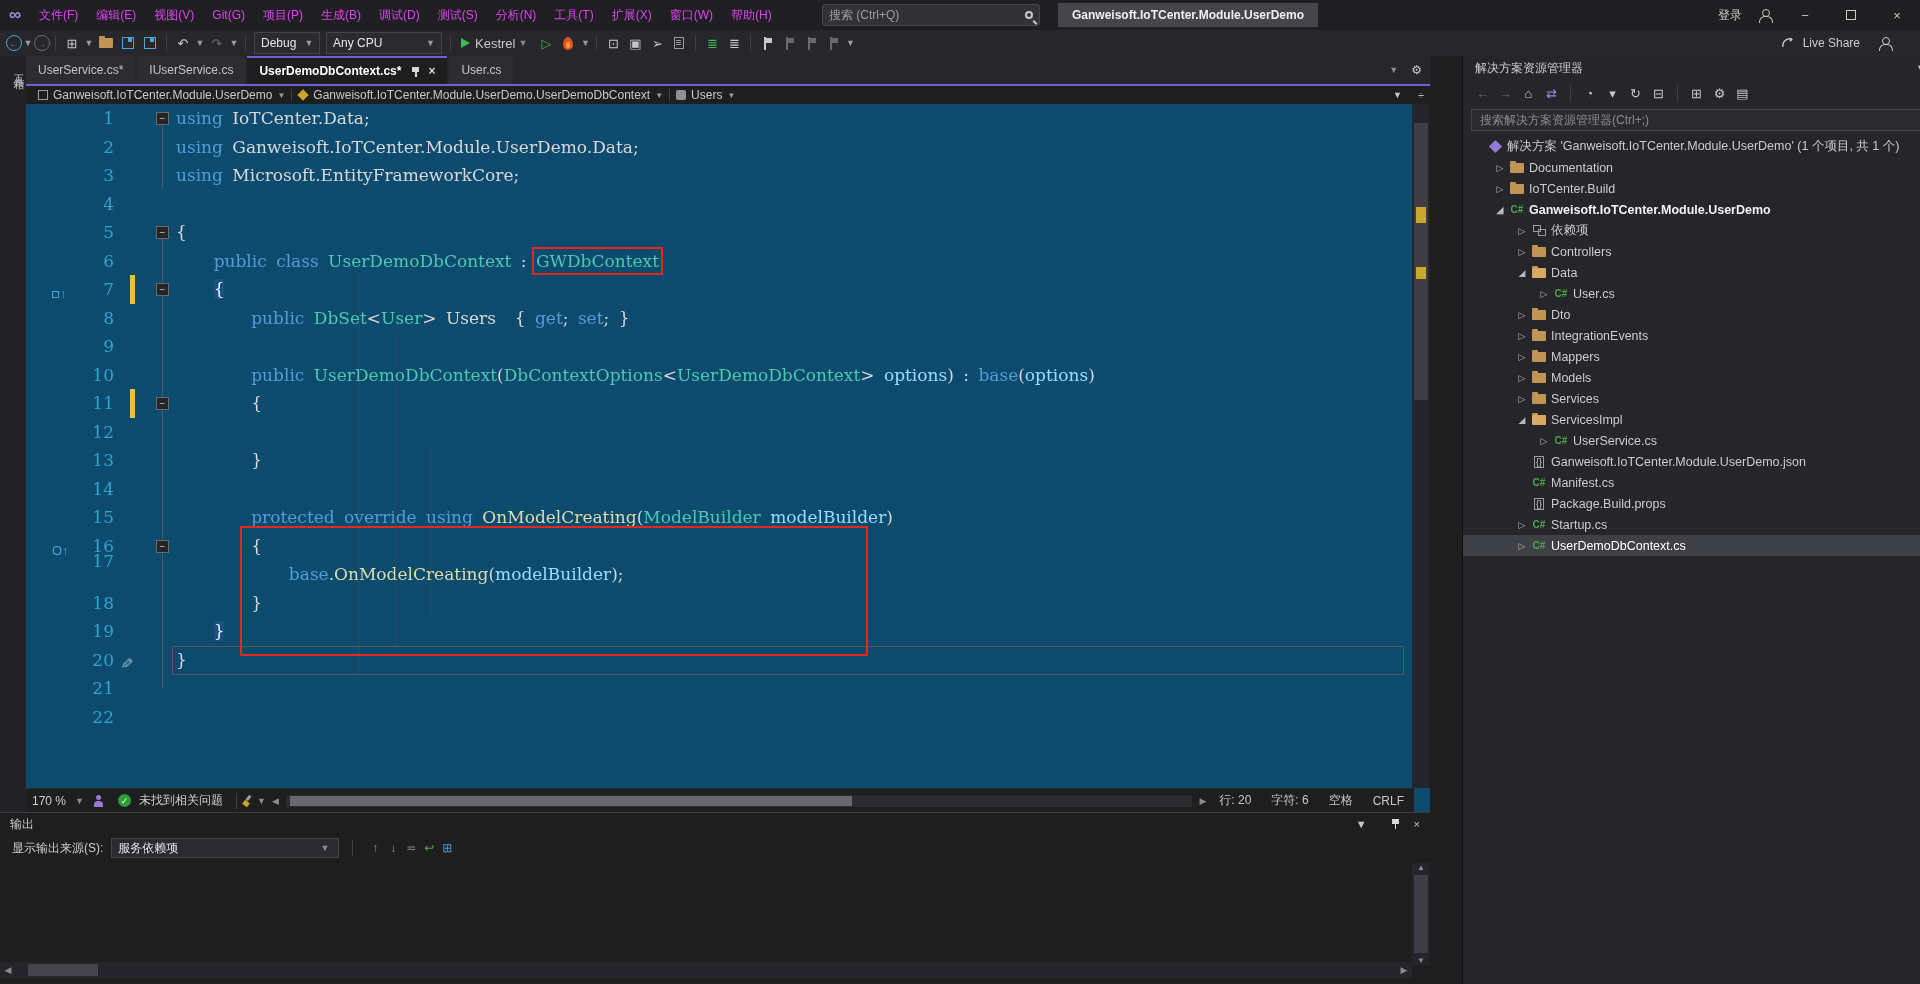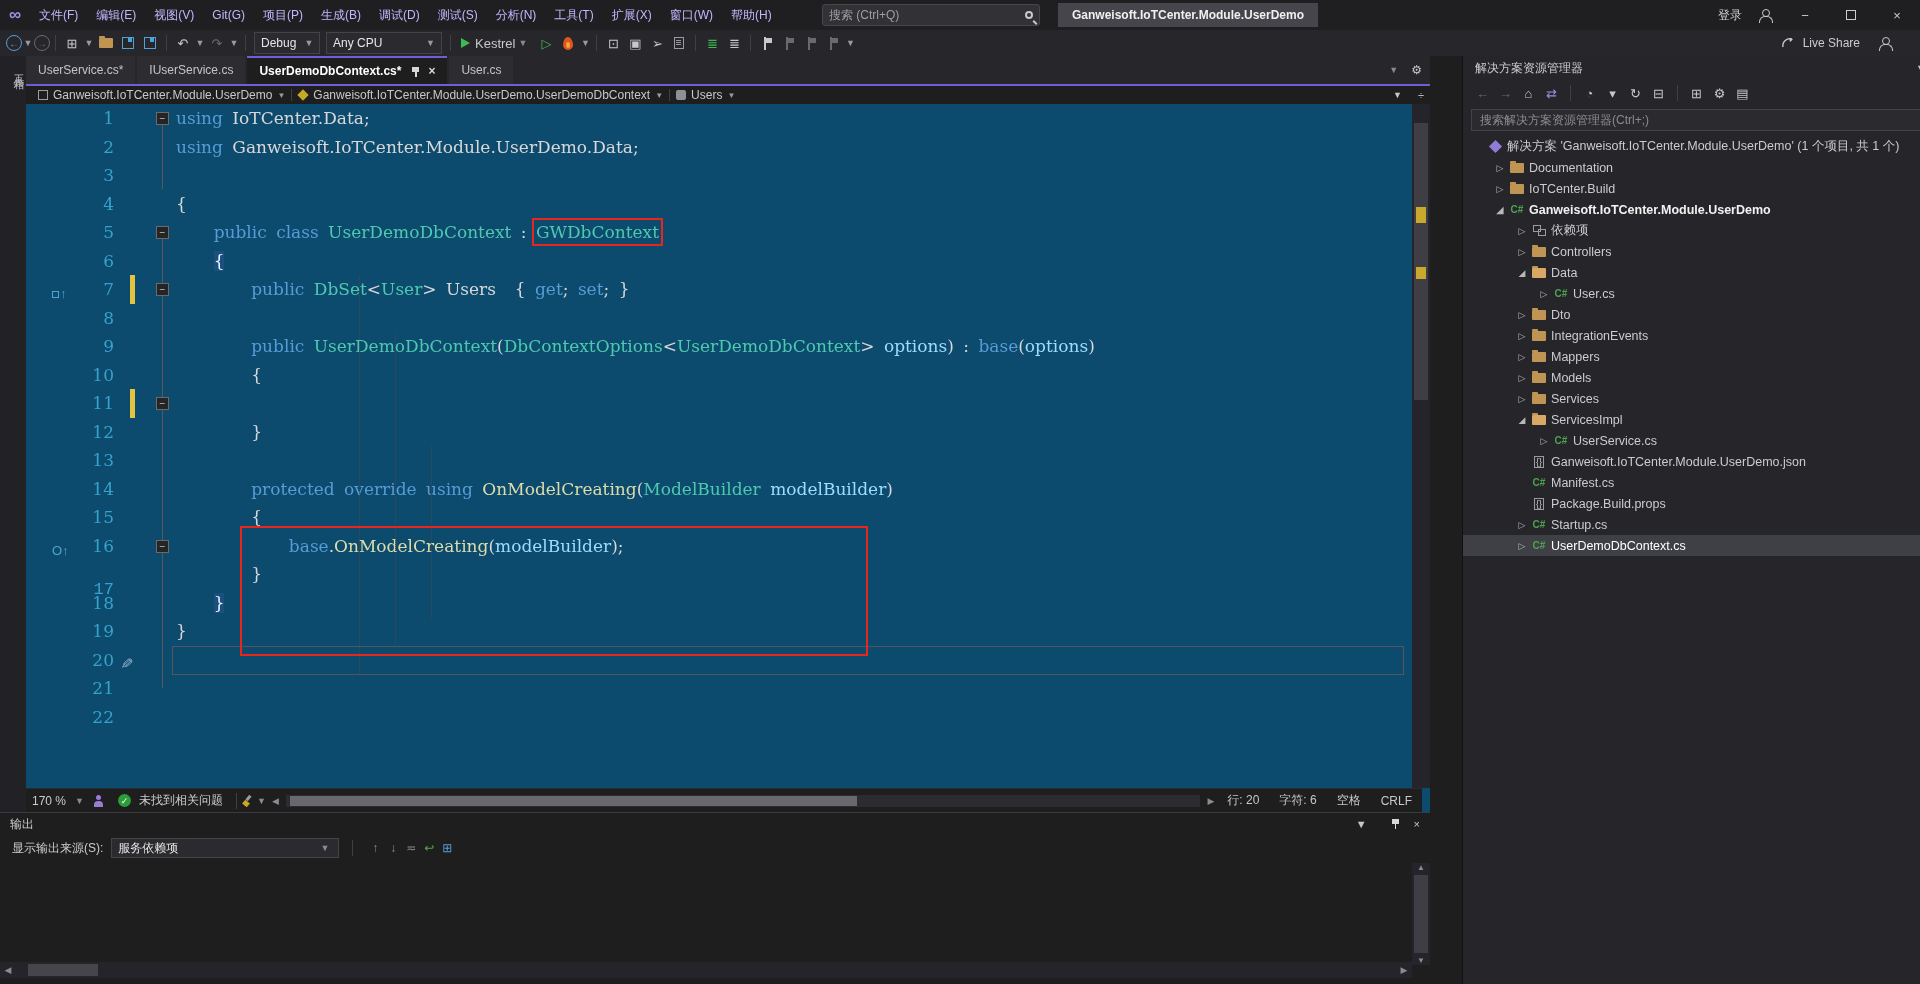--- a/index.html
+++ b/index.html
@@ -5,21 +5,21 @@
   * { margin:0; padding:0; box-sizing:border-box; }
   html,body { width:1920px; height:984px; }
   body { position:relative; overflow:hidden; background:#1E1E1E; color:#CCCCCC;
          font-family:"Liberation Sans",sans-serif; font-size:12px; }
   .flex { display:flex; align-items:center; }
 
   
   #titlebar { position:absolute; left:0; top:0; width:1920px; height:30px;
               background:#1F1F22; display:flex; align-items:center; }
   #vslogo { width:30px; text-align:center; color:#A08BE0; font-size:17px; font-weight:bold; }
-  .menu-item { padding:0 9px; height:30px; line-height:30px; color:#c4b5fd; cursor:default;text-align:center; }
+  .menu-item { padding:0 9px; height:30px; line-height:30px; color:#d946ef; cursor:default;text-align:center; }
   #qsearch { position:absolute; left:822px; top:4px; width:218px; height:22px;
              background:#313136; border:1px solid #46464C; border-radius:3px;
              display:flex; align-items:center; padding:0 6px; color:#9D9DA3; }
   #qsearch .txt { flex:1; }
   .i-search { width:8px; height:8px; border:2px solid #C8C8C8; border-radius:50%; position:relative; display:inline-block; }
   .i-search::after { content:""; position:absolute; width:2px; height:5px; background:#C8C8C8;
                      left:7px; top:7px; transform:rotate(-45deg); }
   #titlepill { position:absolute; left:1058px; top:3px; height:24px; padding:0 14px;
                background:#45454B; color:#F0F0F0; font-weight:bold; display:flex; align-items:center; }
   #tb-right { position:absolute; right:0; top:0; height:30px; display:flex; align-items:center; }
@@ -125,21 +125,21 @@
              border:1px solid #55555C; }
   #redbox2 { position:absolute; left:214px; top:422px; width:628px; height:130px;
              border:2px solid #E8261C; }
 
   #vsb { position:absolute; right:0; top:0; width:18px; bottom:0; background:#24242A; }
   #vsb .thumb { position:absolute; left:2px; right:2px; top:19px; height:277px; background:#3E3E44; }
   #vsb .mark { position:absolute; left:4px; right:4px; background:#C9A92C; }
   #splitgrip { position:absolute; right:2px; top:32px; width:14px; height:14px; color:#B8B8BC;
                font-size:11px; text-align:center; line-height:14px; }
 
-  #estatus { position:absolute; left:0; bottom:0; right:8px; height:24px; background:#1E1E1E;
+  #estatus { position:absolute; left:0; bottom:0; right:16px; height:24px; background:#1E1E1E;
              display:flex; align-items:center; border-top:1px solid #2A2A2E; font-size:12px; }
   .zoombox { display:flex; align-items:center; padding:0 6px; gap:6px; }
   .i-health { width:11px; height:12px; position:relative; display:inline-block; }
   .i-health::before { content:""; position:absolute; left:3px; top:0; width:5px; height:5px;
                       border-radius:50%; background:#9B7BD4; }
   .i-health::after { content:""; position:absolute; left:1px; top:6px; width:9px; height:6px;
                      background:#9B7BD4; border-radius:4px 4px 0 0; }
   .i-check { width:13px; height:13px; border-radius:50%; background:#2D9D3A; color:#fff;
              font-size:9px; display:inline-flex; align-items:center; justify-content:center; }
   .i-brush { width:12px; height:12px; position:relative; display:inline-block; }
@@ -374,40 +374,41 @@
         <div class="lnum" style="top: 171px;">7</div>
         <div class="lnum" style="top: 199.5px;">8</div>
         <div class="lnum" style="top: 228px;">9</div>
         <div class="lnum" style="top: 256.5px;">10</div>
         <div class="lnum" style="top: 285px;">11</div>
         <div class="lnum" style="top: 313.5px;">12</div>
         <div class="lnum" style="top: 342px;">13</div>
         <div class="lnum" style="top: 370.5px;">14</div>
         <div class="lnum" style="top: 399px;">15</div>
         <div class="lnum" style="top: 427.5px;">16</div>
-        <div class="lnum" style="top: 472px; font-family: Liberation Mono, monospace;">17</div>
+        <div class="lnum" style="top: 443px;">17</div>
         <div class="lnum" style="top: 484.5px;">18</div>
         <div class="lnum" style="top: 513px;">19</div>
         <div class="lnum" style="top: 541.5px;">20</div>
         <div class="lnum" style="top: 570px;">21</div>
         <div class="lnum" style="top: 598.5px;">22</div>
         <div class="foldbox" style="top: 8px;">−</div>
         <div class="foldbox" style="top: 122px;">−</div>
         <div class="foldbox" style="top: 179px;">−</div>
         <div class="foldbox" style="top: 293px;">−</div>
         <div class="foldbox" style="top: 435.5px;">−</div>
         <div class="changebar" style="top: 171px;"></div>
         <div class="changebar" style="top: 285px;"></div>
         <span class="margin-glyph" style="top: 176px;"><span class="sq"></span><span>↑</span></span>
         <span class="margin-glyph" style="top: 432.5px;"><span>O↑</span></span>
         <span class="pencil" style="top: 544.5px;">✎</span>
       </div>
     <div id="lines">
         <div class="code-line"><span class="kw">using</span><span class="pl"> IoTCenter.Data;</span></div>
         <div class="code-line"><span class="kw">using</span><span class="pl"> Ganweisoft.IoTCenter.Module.UserDemo.Data;</span></div>
+        <div class="code-line"><span class="kw">using</span><span class="pl"> Microsoft.EntityFrameworkCore;</span></div>
         <div class="code-line"></div>
         <div class="code-line"><span class="pl">{</span></div>
         <div class="code-line"><span class="pl">    </span><span class="kw">public class</span><span class="ty"> UserDemoDbContext</span><span class="pl"> : </span><span class="ty redring">GWDbContext</span></div>
         <div class="code-line"><span class="pl">    </span><span class="pl hl">{</span></div>
         <div class="code-line"><span class="pl">        </span><span class="kw">public</span><span class="ty"> DbSet</span><span class="pl">&lt;</span><span class="ty">User</span><span class="pl">&gt; Users  { </span><span class="kw">get</span><span class="pl">; </span><span class="kw">set</span><span class="pl">; }</span></div>
         <div class="code-line"></div>
         <div class="code-line"><span class="pl">        </span><span class="kw">public</span><span class="ty"> UserDemoDbContext</span><span class="pl">(</span><span class="ty">DbContextOptions</span><span class="pl">&lt;</span><span class="ty">UserDemoDbContext</span><span class="pl">&gt; </span><span class="pa">options</span><span class="pl">) : </span><span class="kw">base</span><span class="pl">(</span><span class="pa">options</span><span class="pl">)</span></div>
         <div class="code-line"><span class="pl">        {</span></div>
         <div class="code-line"></div>
         <div class="code-line"><span class="pl">        }</span></div>

